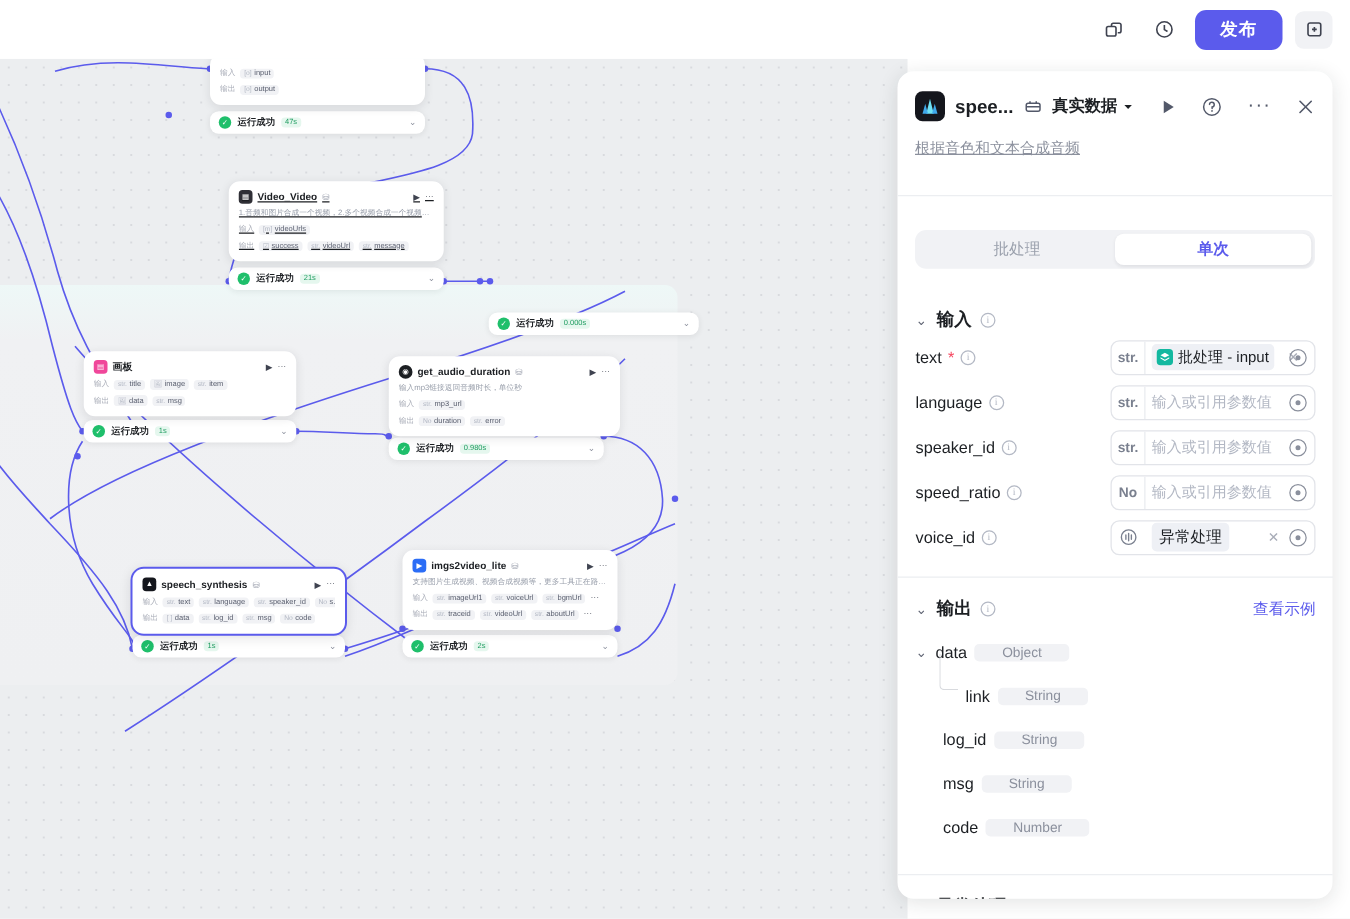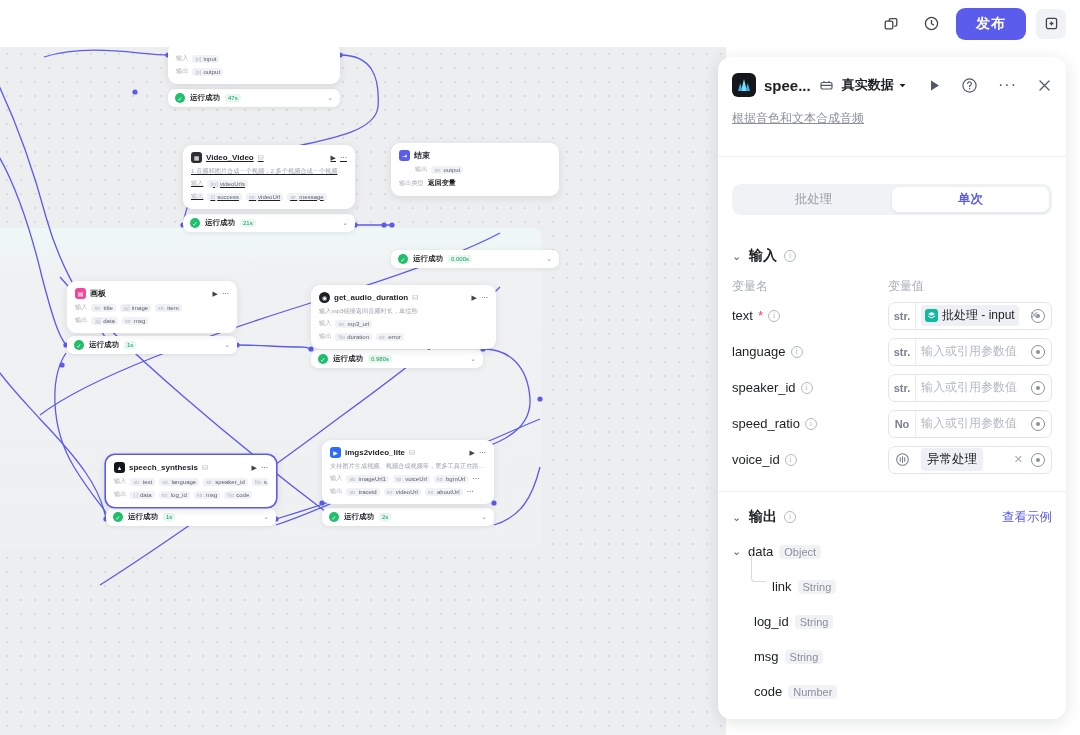--- a/index.html
+++ b/index.html
@@ -168,21 +168,21 @@
 
   .tree { margin-top: 8px; }
   .tnode { display: flex; align-items: center; gap: 6px; height: 35px; font-size: 13px; color: #1c1f23; }
   .tnode.ind { padding-left: 40px; position: relative; }
   .tnode.ind::before {
     content: ""; position: absolute; left: 19px; top: -16px; width: 14px; height: 28px;
     border-left: 1px solid #d8dade; border-bottom: 1px solid #d8dade;
     border-bottom-left-radius: 4px;
   }
   .tnode.lvl1 { padding-left: 22px; }
-  .type-badge { background: #f1f2f5; color: #8b909d; border-radius: 4px; padding: 1px 5px; font-size: 11px; }
+  .type-badge { background: #f1f2f5; color: #8b909d; border-radius: 4px; padding: 1px 22px; font-size: 11px; }
   .sec-sep { height: 1px; background: #eceef1; margin: 16px 0 0; }
 </style>
 </head>
 <body>
 
 <div class="topbar">
   <div class="tb-icon">
     <svg width="16" height="16" viewBox="0 0 16 16" fill="none" stroke="currentColor" stroke-width="1.3">
       <rect x="2.2" y="5.2" width="7.6" height="7.6" rx="1.4"></rect>
       <path d="M6.2 5.2V4a1.4 1.4 0 0 1 1.4-1.4h4.8A1.4 1.4 0 0 1 13.8 4v4.8a1.4 1.4 0 0 1-1.4 1.4h-1.2"></path>
@@ -303,37 +303,20 @@
     </div>
   </div>
   <div class="status" style="left:183px; top:167px; width:172px;">
     <span class="ok-dot">✓</span>
     <span class="st-text">运行成功</span>
     <span class="st-time">21s</span>
     <span class="st-sp"></span>
     <span class="st-caret">⌄</span>
   </div>
 
-  <div class="node" style="left:391px; top:96px; width:168px;">
-    <div class="node-head">
-      <span class="node-ico" style="background:#5b5bec;">⇥</span>
-      <span class="node-title">结束</span>
-    </div>
-    <div class="io-row" style="padding-left:16px;">
-      <span class="io-label">输出</span>
-      <span class="chip">
-          <span class="t">str.</span>
-          <span>output</span>
-        </span>
-    </div>
-    <div class="io-row">
-      <span class="io-label">输出类型</span>
-      <span class="node-title" style="font-size:7px;">返回变量</span>
-    </div>
-  </div>
   <div class="status" style="left:391px; top:203px; width:168px;">
     <span class="ok-dot">✓</span>
     <span class="st-text">运行成功</span>
     <span class="st-time">0.000s</span>
     <span class="st-sp"></span>
     <span class="st-caret">⌄</span>
   </div>
 
   <div class="node" style="left:67px; top:234px; width:170px;">
     <div class="node-head">
@@ -577,24 +560,20 @@
   </div>
 
   <div class="p-body">
 
     <div class="sec">
       <div class="sec-head">
         <span class="caret">⌄</span>
         <span class="sec-title">输入</span>
         <span class="info">i</span>
       </div>
-      <div class="hdr-row">
-        <span class="hdr-name">变量名</span>
-        <span class="hdr-val">变量值</span>
-      </div>
 
       <div class="var-row">
         <span class="var-name">
           <span>text</span>
             <span class="req">*</span>
           <span class="info">i</span>
         </span>
         <span class="var-field">
           <span class="type-box">str.</span>
           <span class="fld-inner">

